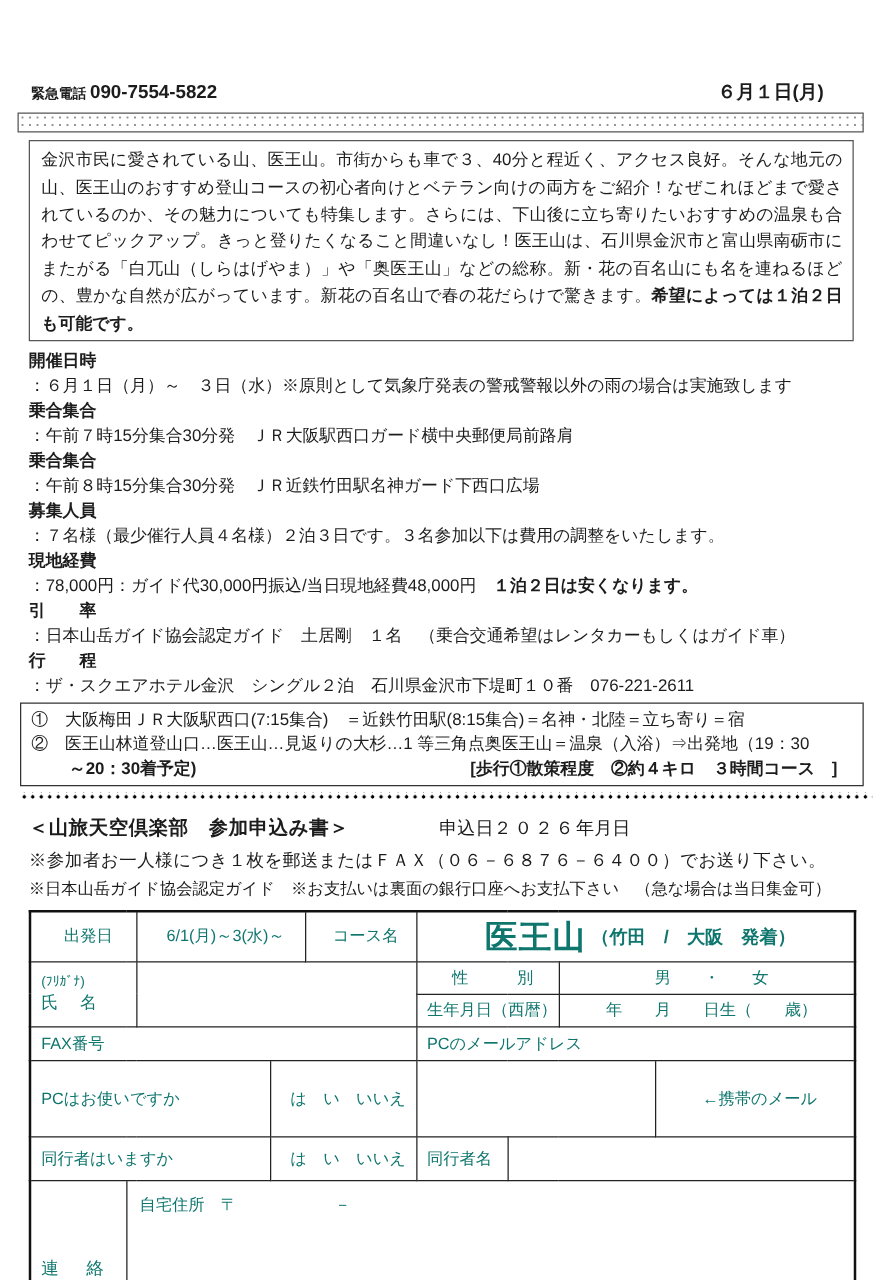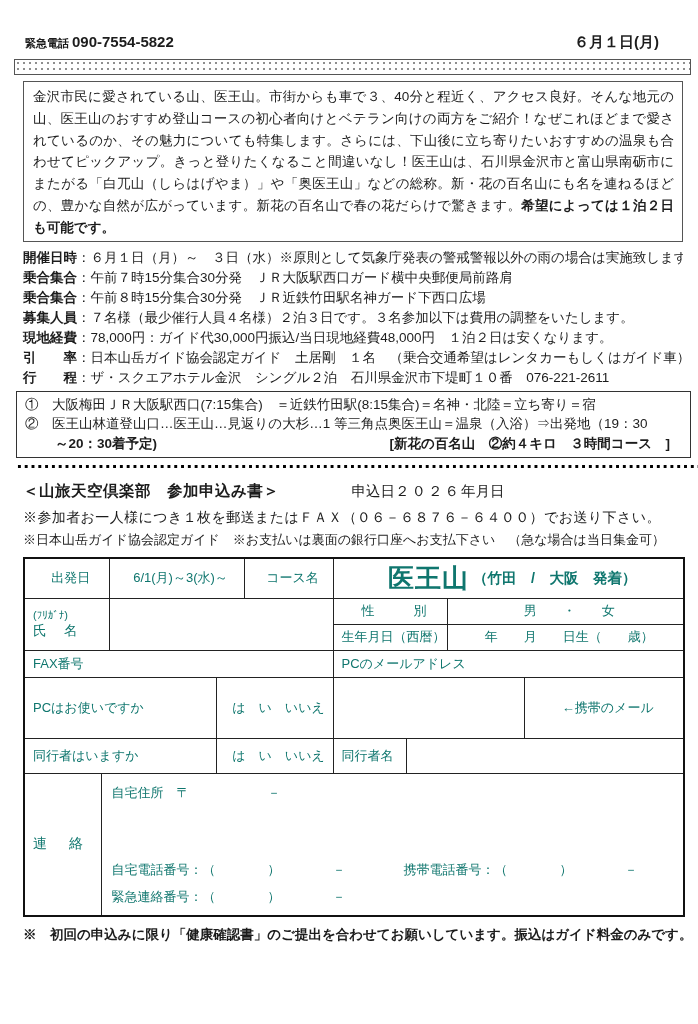--- a/index.html
+++ b/index.html
@@ -9,21 +9,21 @@
     font-family:"Liberation Sans", sans-serif;
     color:#1c1c1c;
     overflow:hidden;
   }
   .page { width:698px; height:1024px; padding:33px 15px 0 23px; }
 
   
   .header-row { display:flex; align-items:baseline; white-space:nowrap; }
   .org-name   { font-size:16px; font-weight:700; letter-spacing:0.2px; }
   .emg-label  { font-size:11px; font-weight:600; margin-left:2px; }
-  .emg-phone  { font-size:15px; font-weight:600; margin-left:3px; }
+  .emg-phone  { font-size:15px; font-weight:600; margin-left:3px;margin-top:32px; }
   .head-date  { font-size:15px; font-weight:600; margin-left:auto; margin-right:24px; }
 
   
   .title-box {
     margin:7px -8px 0 -9px;
     border:1px solid #555;
     padding:6px 12px 8px 14px;
     background-color:#fff;
     background-image:radial-gradient(circle, #8f8f8f 0.9px, transparent 1.05px);
     background-size:6px 6px;
@@ -40,26 +40,26 @@
   .intro-box {
     margin-top:6px; border:1px solid #555;
     padding:4px 8px 2px 9px;
     font-size:13.5px; line-height:21.8px;
     text-align:justify; text-justify:inter-ideograph;
   }
   .intro-bold { font-weight:700; }
 
   
   .details { margin-top:6px; font-size:13.5px; }
-  .detail-line { display:flex; line-height:20px; white-space:nowrap; }
+  .detail-line { display:flex; line-height:20px; white-space:nowrap;flex-direction:column; }
   .d-label { font-weight:700; flex:0 0 auto; }
   .d-value { flex:1 1 auto; overflow:hidden; }
   .note-line { font-size:12.5px; line-height:20px; white-space:nowrap; }
   .red-text { color:#c41010; }
-  .bold-text { font-weight:400; }
+  .bold-text { font-weight:700; }
 
   
   .itinerary-box {
     margin:3px -8px 0 -7px;
     border:1px solid #333;
     padding:3px 8px 4px 8px;
     font-size:13.5px; line-height:19.5px;
   }
   .it-line3 { display:flex;font-weight:bold; }
   .it-l3-left { padding-left:30px; }
@@ -161,21 +161,21 @@
       <span class="d-label">行　　程</span>
       <span class="d-value">：ザ・スクエアホテル金沢　シングル２泊　石川県金沢市下堤町１０番　076-221-2611</span>
     </div>
   </div>
 
   <div class="itinerary-box">
     <div>①　大阪梅田ＪＲ大阪駅西口(7:15集合)　＝近鉄竹田駅(8:15集合)＝名神・北陸＝立ち寄り＝宿</div>
     <div>②　医王山林道登山口…医王山…見返りの大杉…1 等三角点奥医王山＝温泉（入浴）⇒出発地（19：30</div>
     <div class="it-line3">
       <span class="it-l3-left">～20：30着予定)</span>
-      <span class="it-l3-right">[新花の百名山　②約４キロ　３時間コース　]</span>
+      <span class="it-l3-right">[歩行①散策程度　②約４キロ　３時間コース　]</span>
     </div>
   </div>
 
   <div class="dot-sep"></div>
 
   <div class="app-title-row">
     <span class="app-title">＜山旅天空倶楽部　参加申込み書＞</span>
     <span class="apply-date">
       <span class="ad-label">申込日</span>
       <span class="ad-year">２０２６</span>

